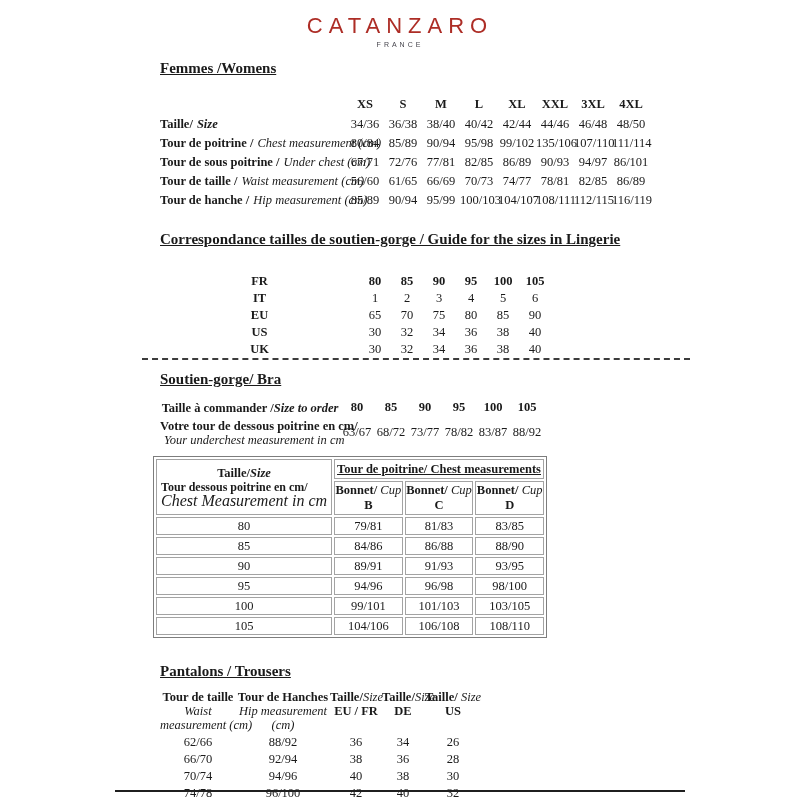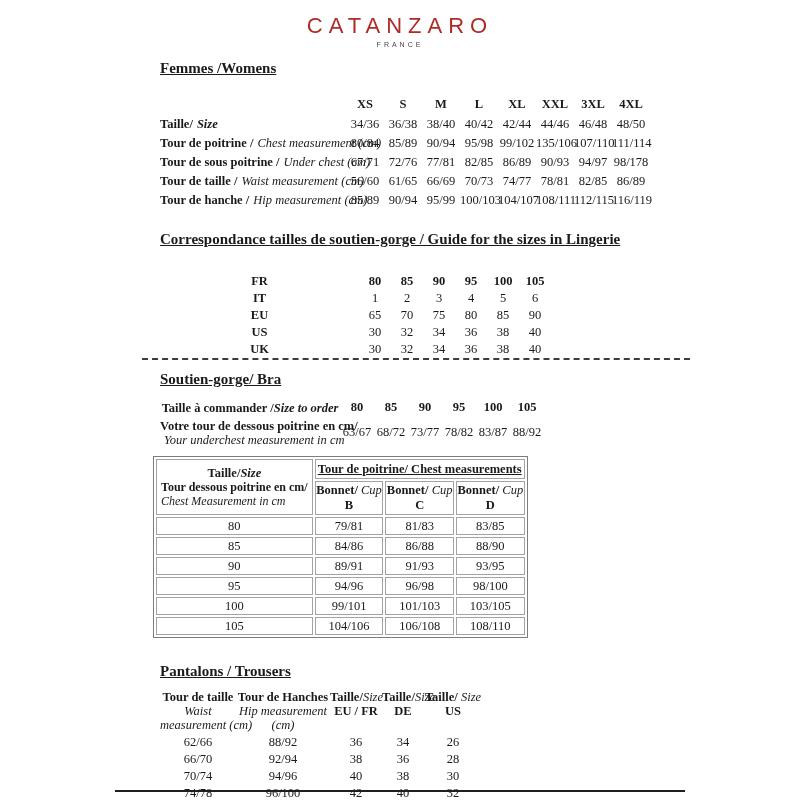--- a/index.html
+++ b/index.html
@@ -46,21 +46,21 @@
   
   #bratable {
     margin-top:8px; margin-left:-7px;
     border-collapse:separate; border-spacing:2px;
     border:1px solid #7d7d7d; background:#fff;
   }
   #bratable td { border:1px solid #a3a3a3; padding:0 2px;text-align:center; }
   #bratable td.corner { text-align:left; padding:1px 4px; line-height:14px; }
   #bratable .c1 { text-align:center; font-weight:bold; }
   #bratable .c2 { font-weight:bold; font-size:12px; }
-  #bratable .c3 { font-style:italic; font-size:12px; }
+  #bratable .c3 { font-style:italic; font-size:16px; }
   #bratable td.spanhdr { font-weight:bold; height:18px; }
   #bratable td.spanhdr span { text-decoration:underline; }
   #bratable td.cup { line-height:15px; padding:1px 0; height:30px; }
   #bratable tr.body td { height:16px; }
   
   .divider { margin-top:0px; margin-left:-18px; width:548px; height:0; border-top:2px dashed #3c3c3c; }
   
   #trousers { margin-top:10px; width:322px; }
   #trousers tr.thdr td { vertical-align:top; line-height:14px; height:44px; }
   #trousers tr.body td { height:17px; }
@@ -129,21 +129,21 @@
           </tr>
         <tr>
           <td class="lbl"><b>Tour de sous poitrine /</b><i class="sp">Under chest (cm)</i></td>
         <td>67/71</td>
             <td>72/76</td>
             <td>77/81</td>
             <td>82/85</td>
             <td>86/89</td>
             <td>90/93</td>
             <td>94/97</td>
-            <td>98/178</td>
+            <td>86/101</td>
           </tr>
         <tr>
           <td class="lbl"><b>Tour de taille /</b><i class="sp">Waist measurement (cm)</i></td>
         <td>56/60</td>
             <td>61/65</td>
             <td>66/69</td>
             <td>70/73</td>
             <td>74/77</td>
             <td>78/81</td>
             <td>82/85</td>

